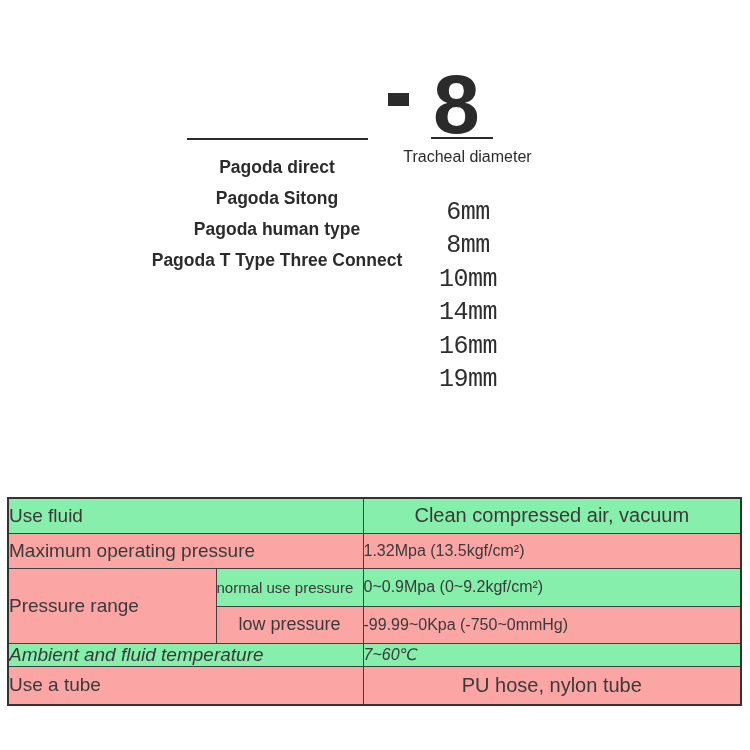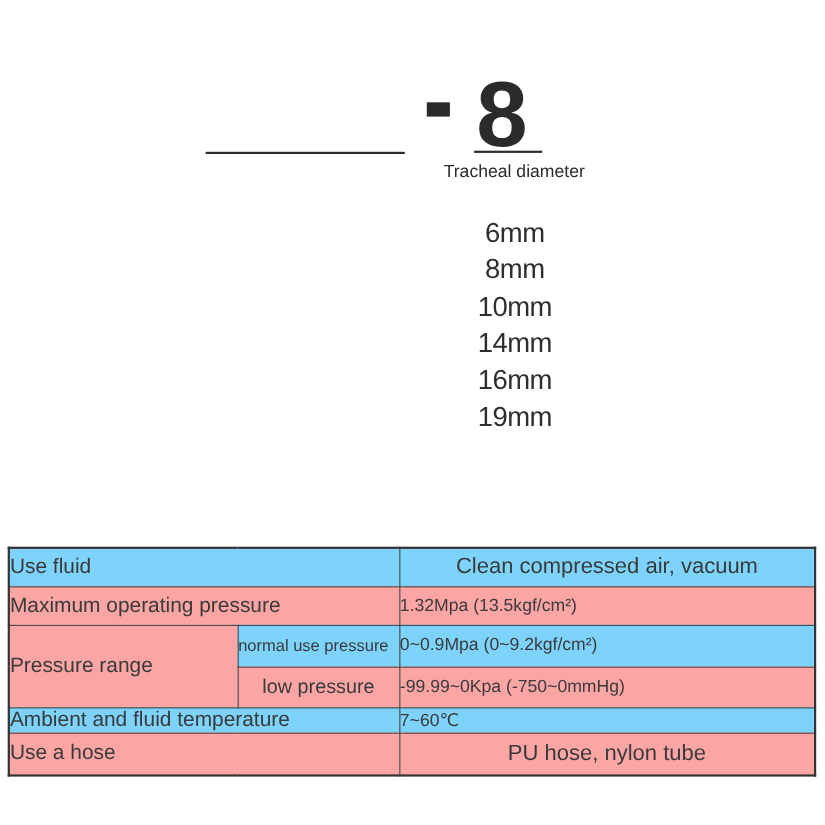--- a/index.html
+++ b/index.html
@@ -86,40 +86,41 @@
     top: 196px;
     width: 140px;
     text-align: center;
   }
   .size-list .size-item {
     font-size: 25px;
     line-height: 33.4px;
     color: #2e2e2e;
     letter-spacing: -0.5px;
     white-space: nowrap;
+    font-family: Liberation Mono, monospace;
   }
 
   
   table.spec {
     position: absolute;
     left: 7px;
     top: 497px;
     width: 733px;
     border-collapse: collapse;
     table-layout: fixed;
     border: 2px solid #333333;
     color: #3a3a3a;
   }
   table.spec td {
     border: 1.5px solid #414141;
     padding: 0;
     vertical-align: middle;
     background: #fca5a5;
   }
-  table.spec td.shaded { background: #7dd3fc; }
+  table.spec td.shaded { background: #86efac; }
   td.label-cell {
     text-align: left;
     padding-left: 27px;
     font-size: 19px;
   }
   td.value-big {
     text-align: center;
     font-size: 20px;
   }
   td.value-small {
@@ -130,36 +131,42 @@
     font-size: 15px;
   }
   td.sub-label-big {
     text-align: center;
     font-size: 18px;
   }
   tr.r1 { height: 35px; }
   tr.r2 { height: 35px; }
   tr.r3 { height: 38px; }
   tr.r4 { height: 37px; padding-left: 34px; }
-  tr.r5 { height: 20px; }
+  tr.r5 { height: 20px; font-style: italic; }
   tr.r6 { height: 39px; }
 </style>
 </head>
 <body>
 
 <div class="canvas">
 
   <div class="dash-rect">-</div>
   <div class="big-number">8</div>
 
   <div class="rule rule-left"></div>
   <div class="rule rule-number"></div>
 
   <div class="diameter-label">Tracheal diameter</div>
 
+  <div class="connector-list">
+    <div class="type-item">Pagoda direct</div>
+    <div class="type-item">Pagoda Sitong</div>
+    <div class="type-item">Pagoda human type</div>
+    <div class="type-item">Pagoda T Type Three Connect</div>
+  </div>
 
   <div class="size-list">
     <div class="size-item">6mm</div>
     <div class="size-item">8mm</div>
     <div class="size-item">10mm</div>
     <div class="size-item">14mm</div>
     <div class="size-item">16mm</div>
     <div class="size-item">19mm</div>
   </div>
 
@@ -185,19 +192,19 @@
       </tr>
       <tr class="r4">
         <td class="sub-label-big">low pressure</td>
         <td class="value-small">-99.99~0Kpa (-750~0mmHg)</td>
       </tr>
       <tr class="r5">
         <td colspan="2" class="label-cell shaded">Ambient and fluid temperature</td>
         <td class="value-small shaded">7~60℃</td>
       </tr>
       <tr class="r6">
-        <td colspan="2" class="label-cell">Use a hose</td>
+        <td colspan="2" class="label-cell">Use a tube</td>
         <td class="value-big">PU hose, nylon tube</td>
       </tr>
     </tbody>
   </table>
 
 </div>
 
 </body></html>

